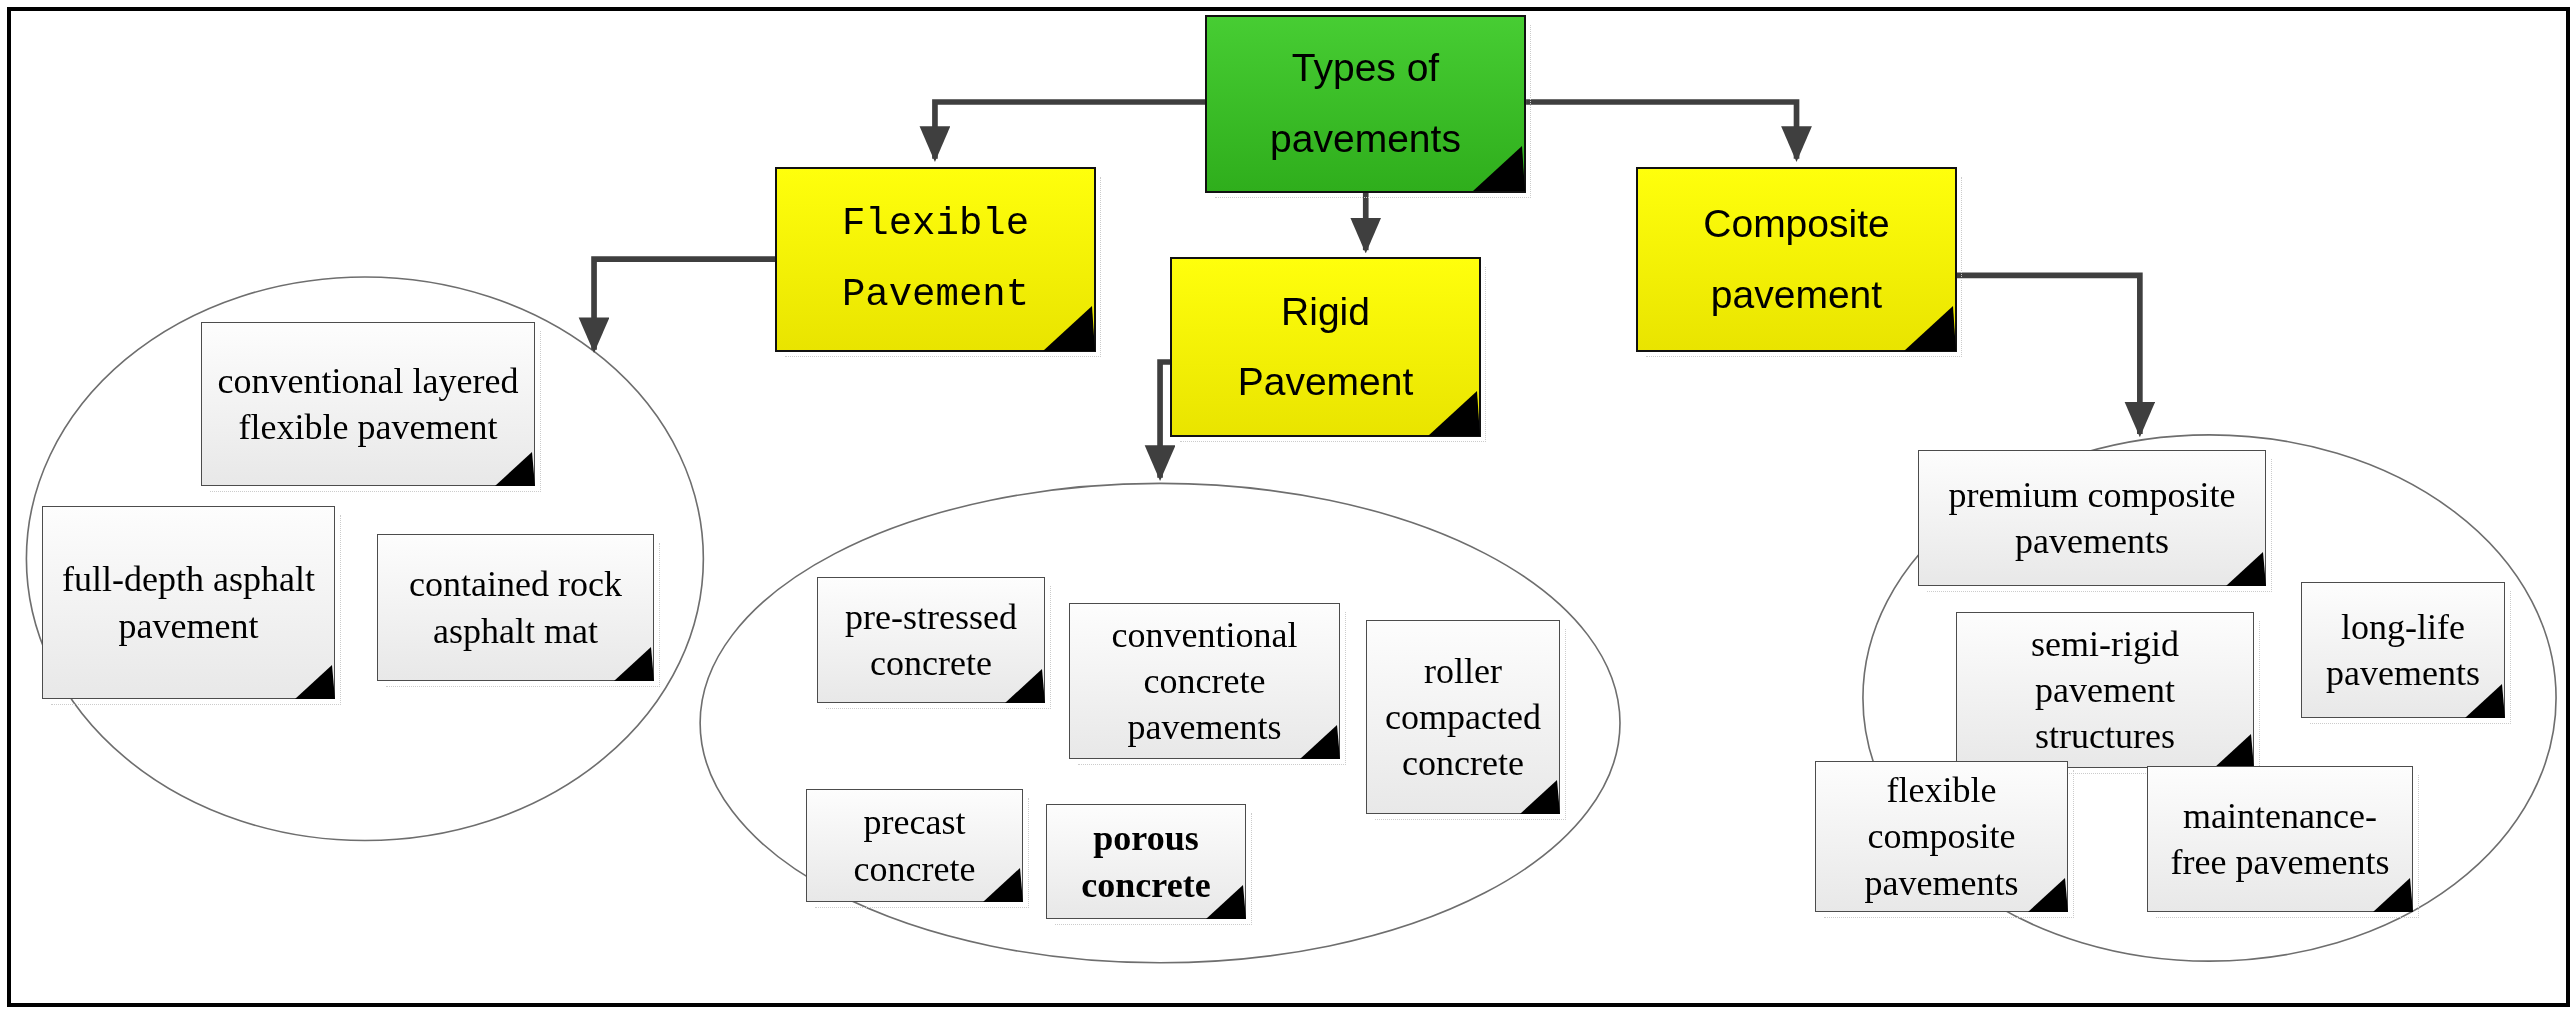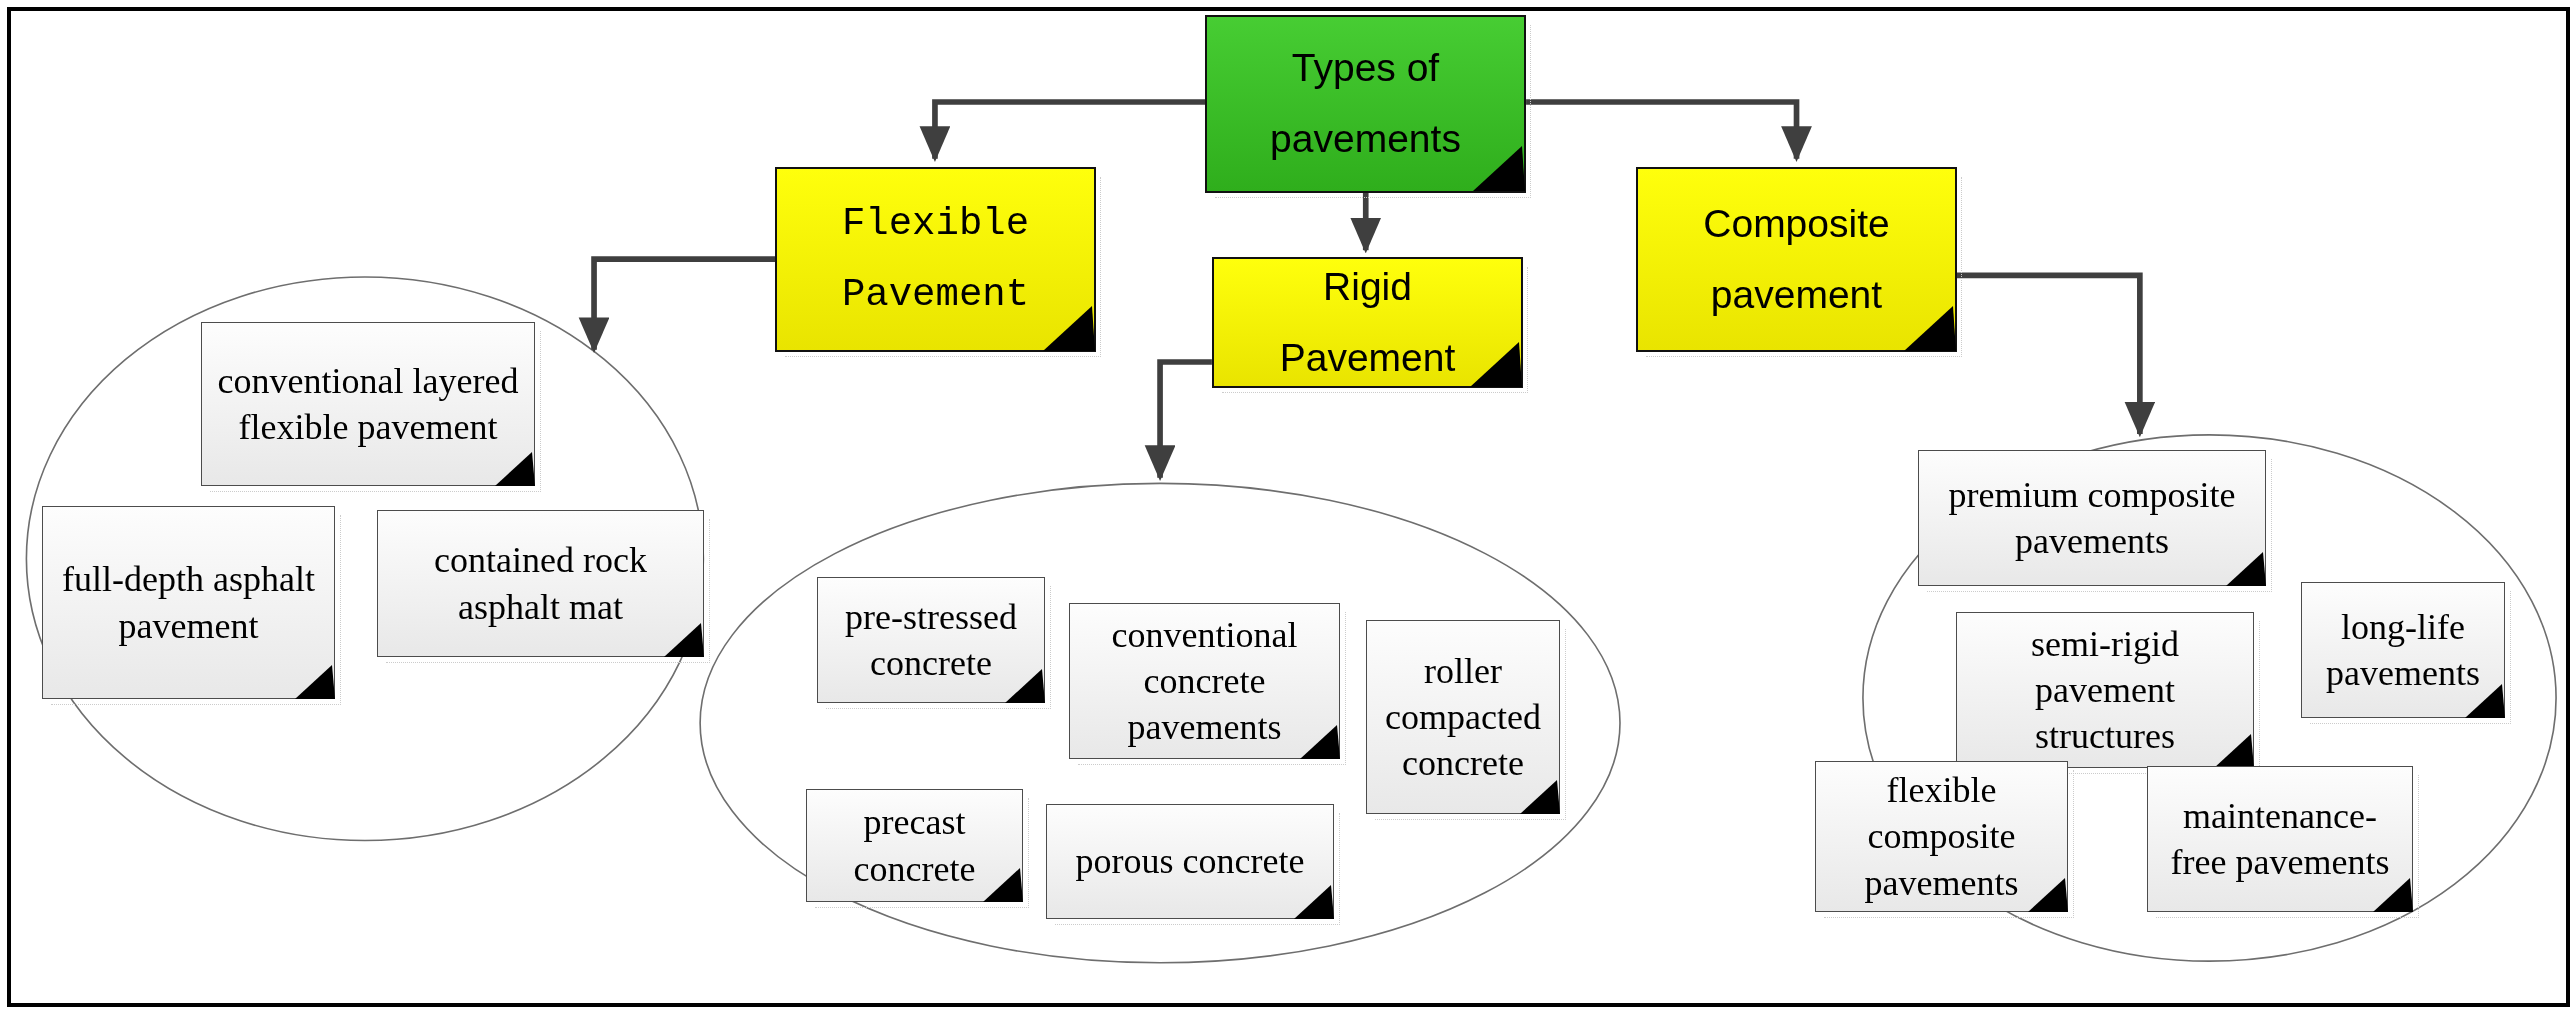--- a/index.html
+++ b/index.html
@@ -70,61 +70,61 @@
   <div class="node main green" style="left:1205px; top:14.6px; width:321px; height:178px;">
     <span>Types of pavements</span>
     <i class="fold"></i>
   </div>
 
   <div class="node main yellow" style="left:775px; top:167px; width:321px; height:185px;font-family:Liberation Mono, monospace;">
     <span>Flexible Pavement</span>
     <i class="fold"></i>
   </div>
 
-  <div class="node main yellow" style="left:1212px; top:257px; width:311px; height:131px;">
+  <div class="node main yellow" style="left:1170px; top:257px; width:311px; height:180px;">
     <span>Rigid Pavement</span>
     <i class="fold"></i>
   </div>
 
   <div class="node main yellow" style="left:1636px; top:167px; width:321px; height:185px;">
     <span>Composite pavement</span>
     <i class="fold"></i>
   </div>
 
   <div class="node leaf" style="left:201px; top:322px; width:334px; height:164px;">
     <span>conventional layered flexible pavement</span>
     <i class="fold"></i>
   </div>
 
   <div class="node leaf" style="left:42px; top:506px; width:293px; height:193px;">
     <span>full-depth asphalt pavement</span>
     <i class="fold"></i>
   </div>
 
-  <div class="node leaf" style="left:377px; top:510px; width:327px; height:147px;">
+  <div class="node leaf" style="left:377px; top:534px; width:277px; height:147px;">
     <span>contained rock asphalt mat</span>
     <i class="fold"></i>
   </div>
 
   <div class="node leaf" style="left:817px; top:577px; width:228px; height:126px;">
     <span>pre-stressed concrete</span>
     <i class="fold"></i>
   </div>
 
   <div class="node leaf" style="left:1069px; top:603px; width:271px; height:156px;">
     <span>conventional concrete pavements</span>
     <i class="fold"></i>
   </div>
 
   <div class="node leaf" style="left:806px; top:749px; width:217px; height:113px;margin-top:40px;">
     <span>precast concrete</span>
     <i class="fold"></i>
   </div>
 
-  <div class="node leaf" style="left:1046px; top:804px; width:288px; height:115px;">
+  <div class="node leaf" style="left:1046px; top:804px; width:200px; height:115px;font-weight:bold;">
     <span>porous concrete</span>
     <i class="fold"></i>
   </div>
 
   <div class="node leaf" style="left:1366px; top:620px; width:194px; height:194px;">
     <span>roller compacted concrete</span>
     <i class="fold"></i>
   </div>
 
   <div class="node leaf" style="left:1918px; top:450px; width:348px; height:136px;">

